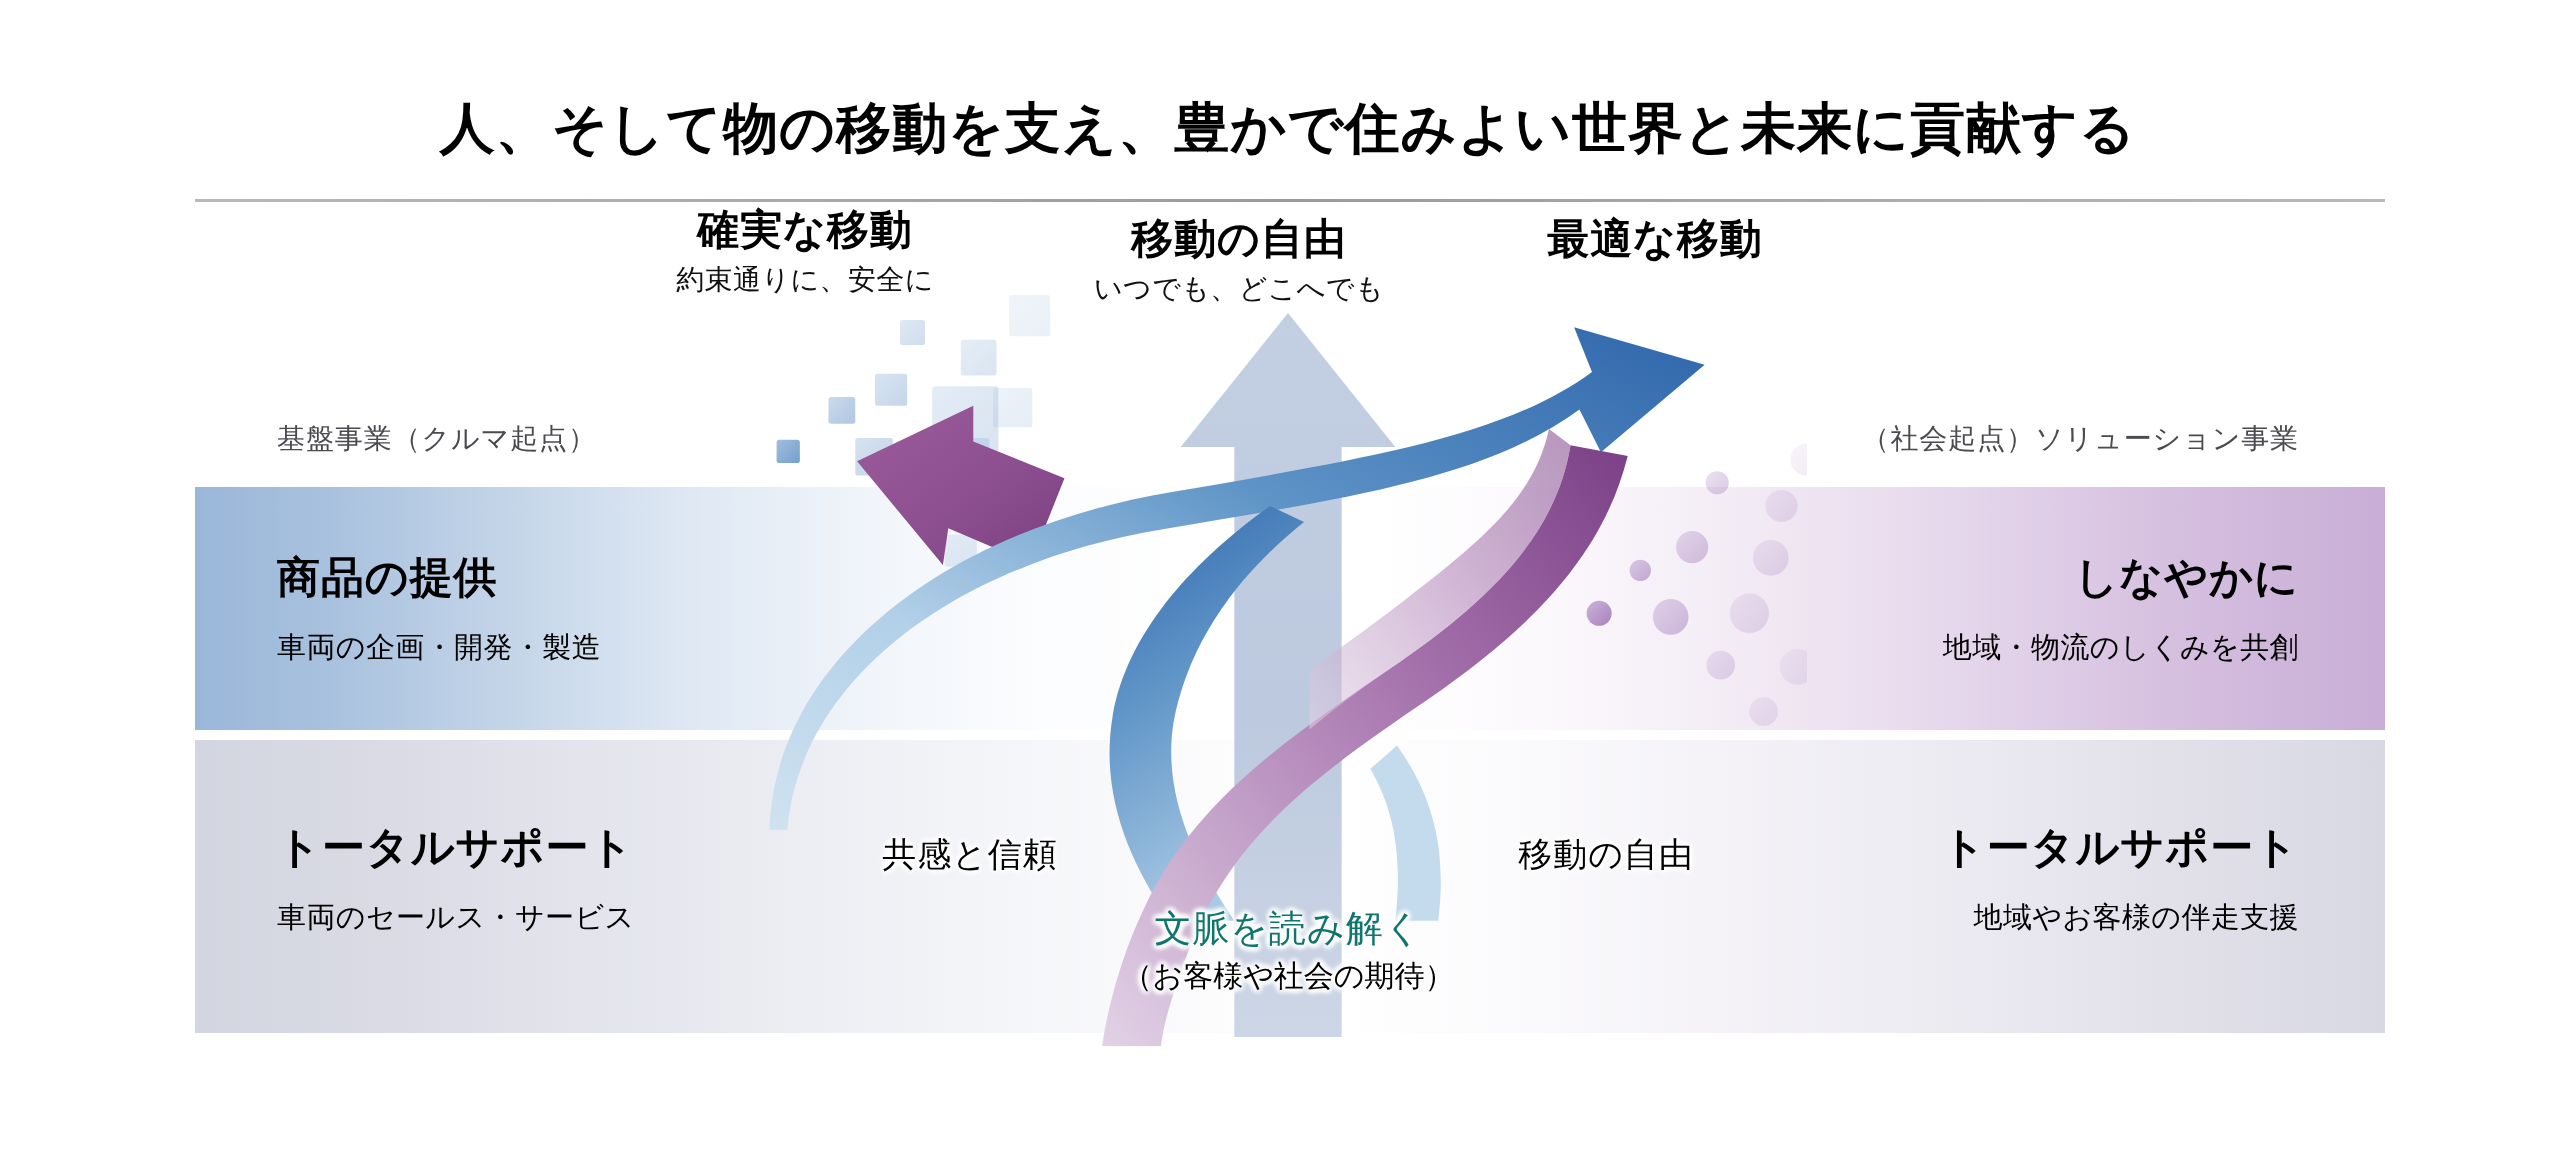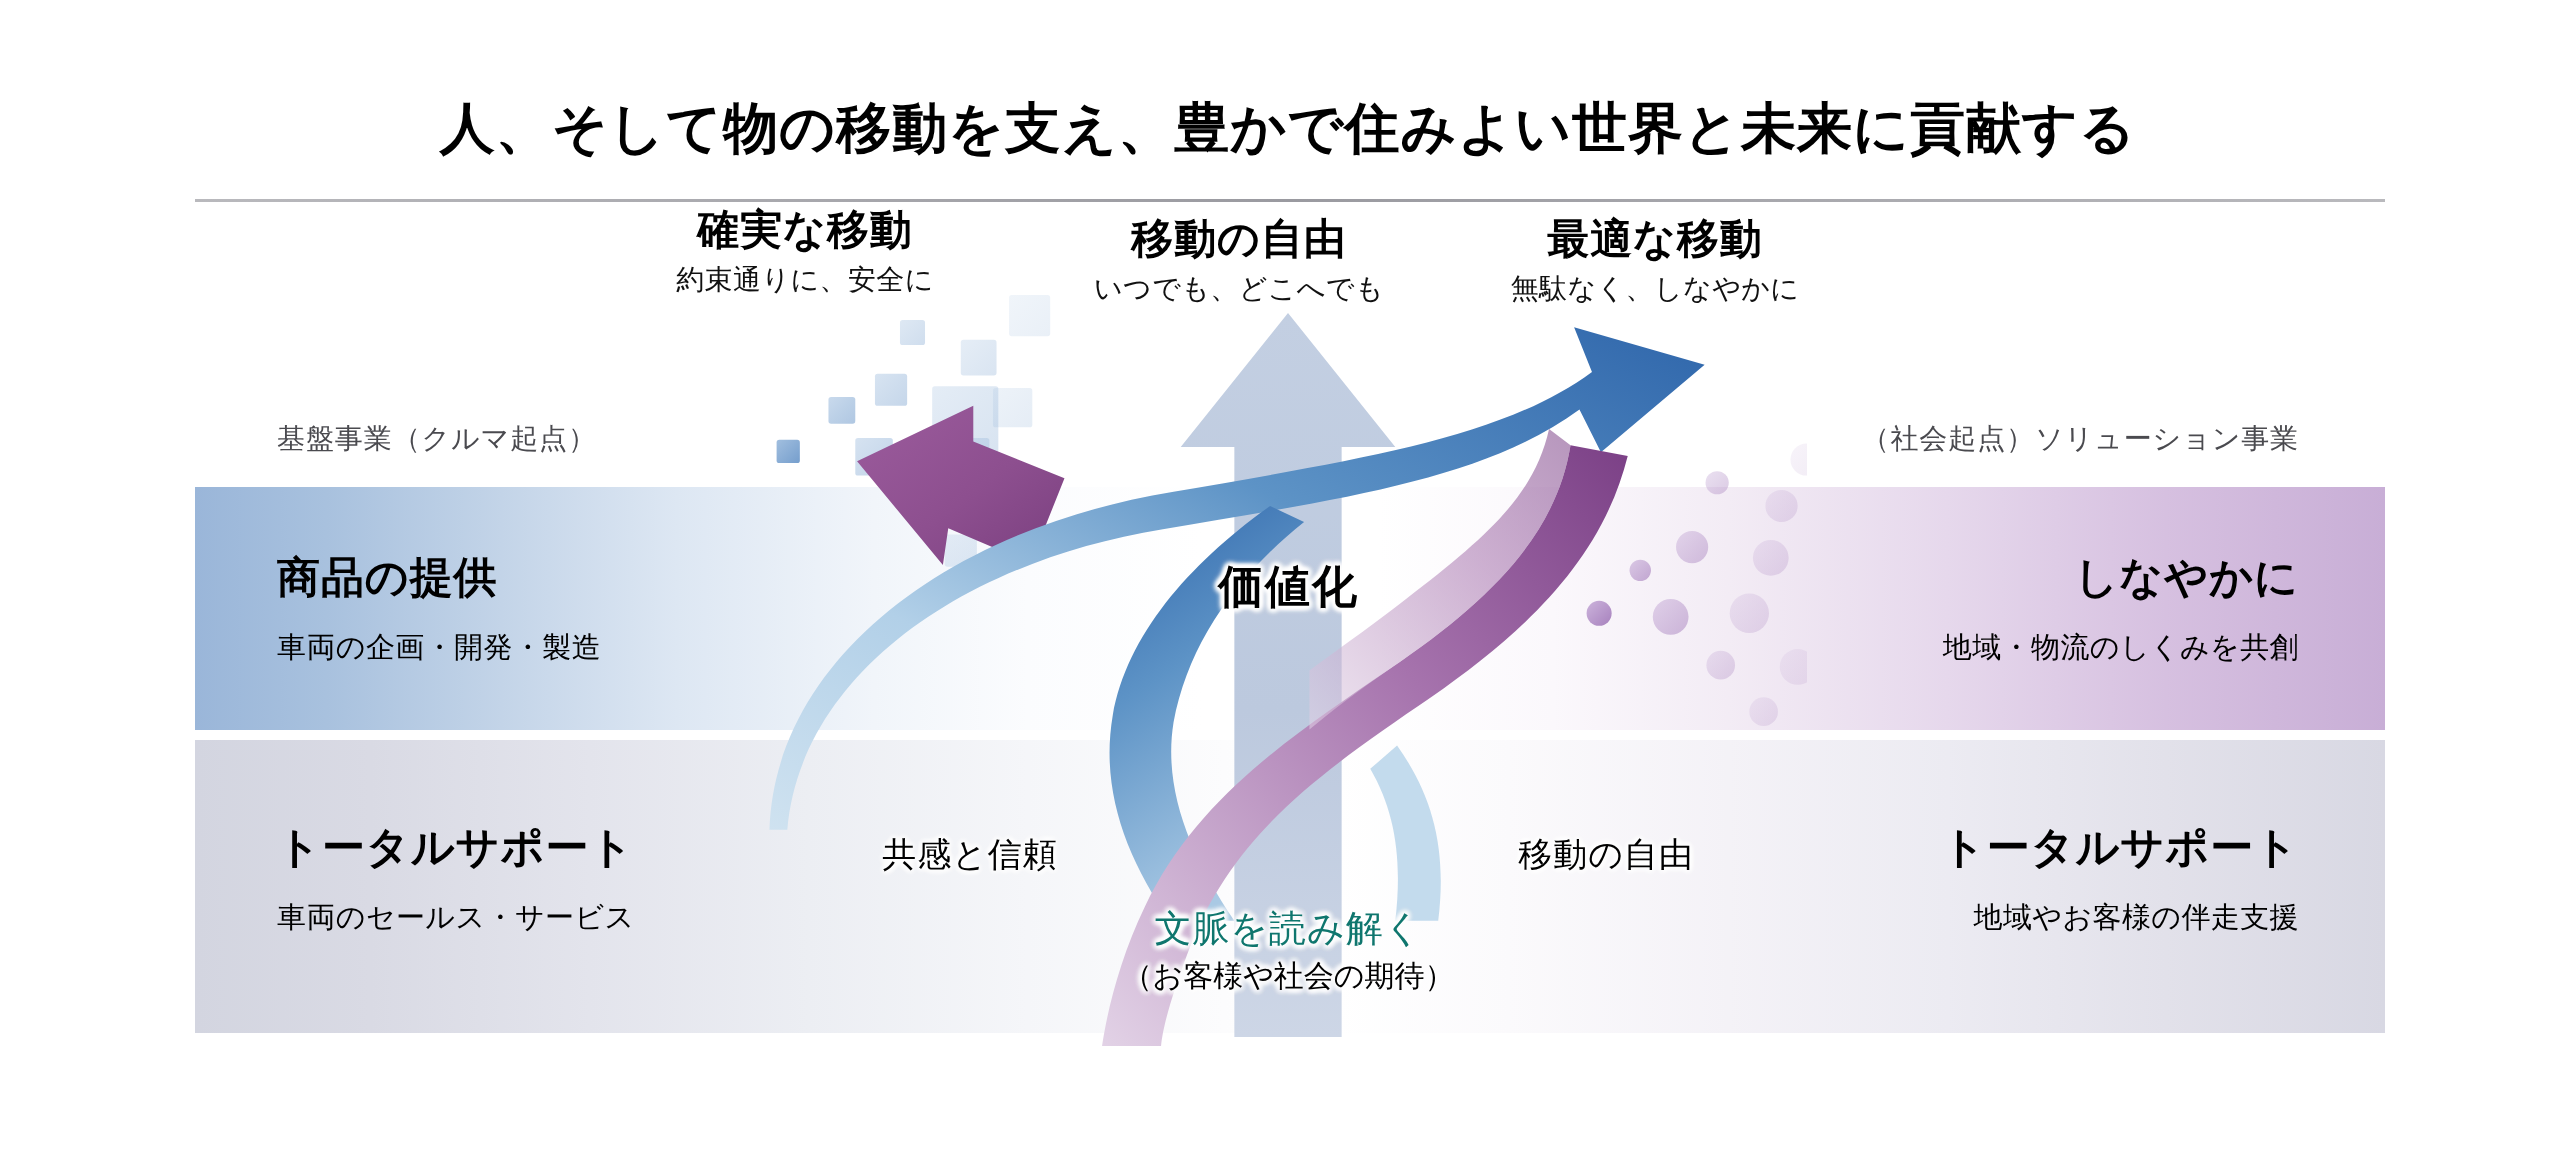--- a/index.html
+++ b/index.html
@@ -90,21 +90,20 @@
   <div class="pillar" id="pillar-0">
     <div class="h">確実な移動</div>
     <div class="s">約束通りに、安全に</div>
   </div>
   <div class="pillar" id="pillar-1">
     <div class="h">移動の自由</div>
     <div class="s">いつでも、どこへでも</div>
   </div>
   <div class="pillar" id="pillar-2">
     <div class="h">最適な移動</div>
-    <div class="s">無駄なく、しなやかに</div>
   </div>
 
   <div class="side-cap" id="cap-left">基盤事業（クルマ起点）</div>
   <div class="side-cap" id="cap-right">（社会起点）ソリューション事業</div>
 
   <div class="band" id="band-upper"></div>
   <div class="band" id="band-lower"></div>
 
   <div class="band-block" id="blk-pl">
     <div class="h">商品の提供</div>
@@ -264,21 +263,20 @@
       <g>
         <path d="M 702 504
                  C 742 560, 758 620, 748 700
                  L 700 700
                  C 708 632, 700 578, 672 530 Z" fill="#b9d5ea" opacity="0.85"></path>
       </g>
     </svg>
   </div>
 
   <div class="ctr" id="ctr-value">
-    <div class="h halo">価値化</div>
   </div>
 
   <div class="ctr" id="ctr-context">
     <div class="h halo">文脈を読み解く</div>
     <div class="s halo">（お客様や社会の期待）</div>
   </div>
 
   <div class="ctr" id="ctr-empathy">
     <div class="ctr-side halo">共感と信頼</div>
   </div>

